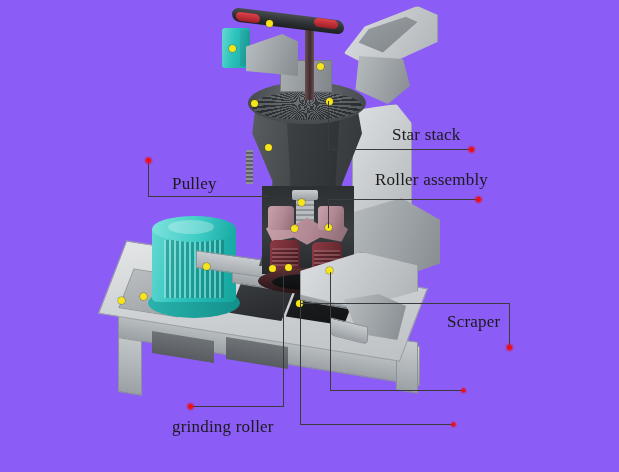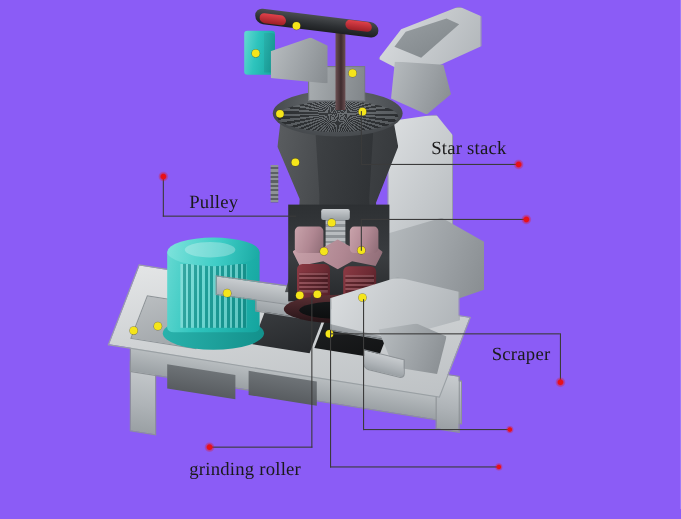--- a/index.html
+++ b/index.html
@@ -264,20 +264,21 @@
     <div class="yellowdot" style="left:121px;top:300px;"></div>
     <div class="yellowdot" style="left:143px;top:296px;"></div>
     <div class="yellowdot" style="left:206px;top:266px;"></div>
   </div>
 
   <div class="callout" style="left:392px;top:126px;">Star stack</div>
   <div class="leader h" style="left:328px;top:149px;width:143px;"></div>
   <div class="leader v" style="left:328px;top:101px;height:49px;"></div>
   <div class="reddot" style="left:471px;top:149px;"></div>
 
+  <div class="callout" style="left:375px;top:171px;">Roller assembly</div>
   <div class="leader h" style="left:328px;top:199px;width:150px;"></div>
   <div class="leader v" style="left:328px;top:199px;height:29px;"></div>
   <div class="reddot" style="left:478px;top:199px;"></div>
 
   <div class="callout" style="left:172px;top:175px;">Pulley</div>
   <div class="leader v" style="left:148px;top:160px;height:37px;"></div>
   <div class="leader h" style="left:148px;top:196px;width:121px;"></div>
   <div class="reddot" style="left:148px;top:160px;"></div>
 
   <div class="callout" style="left:447px;top:313px;">Scraper</div>

